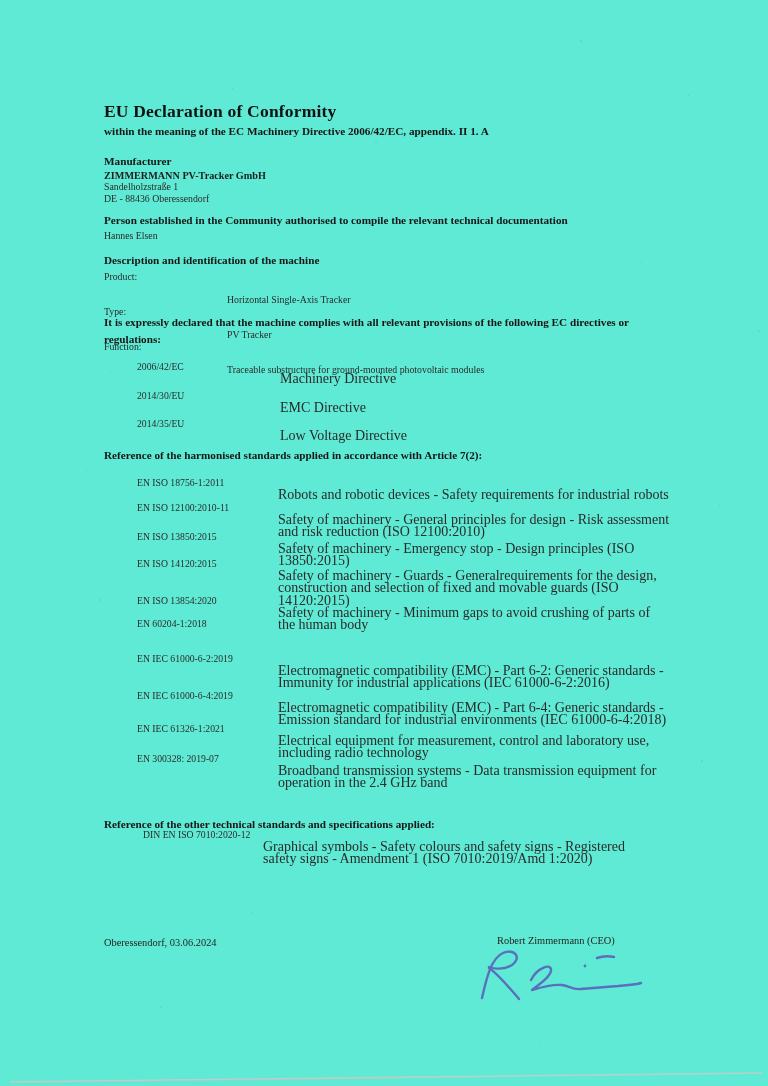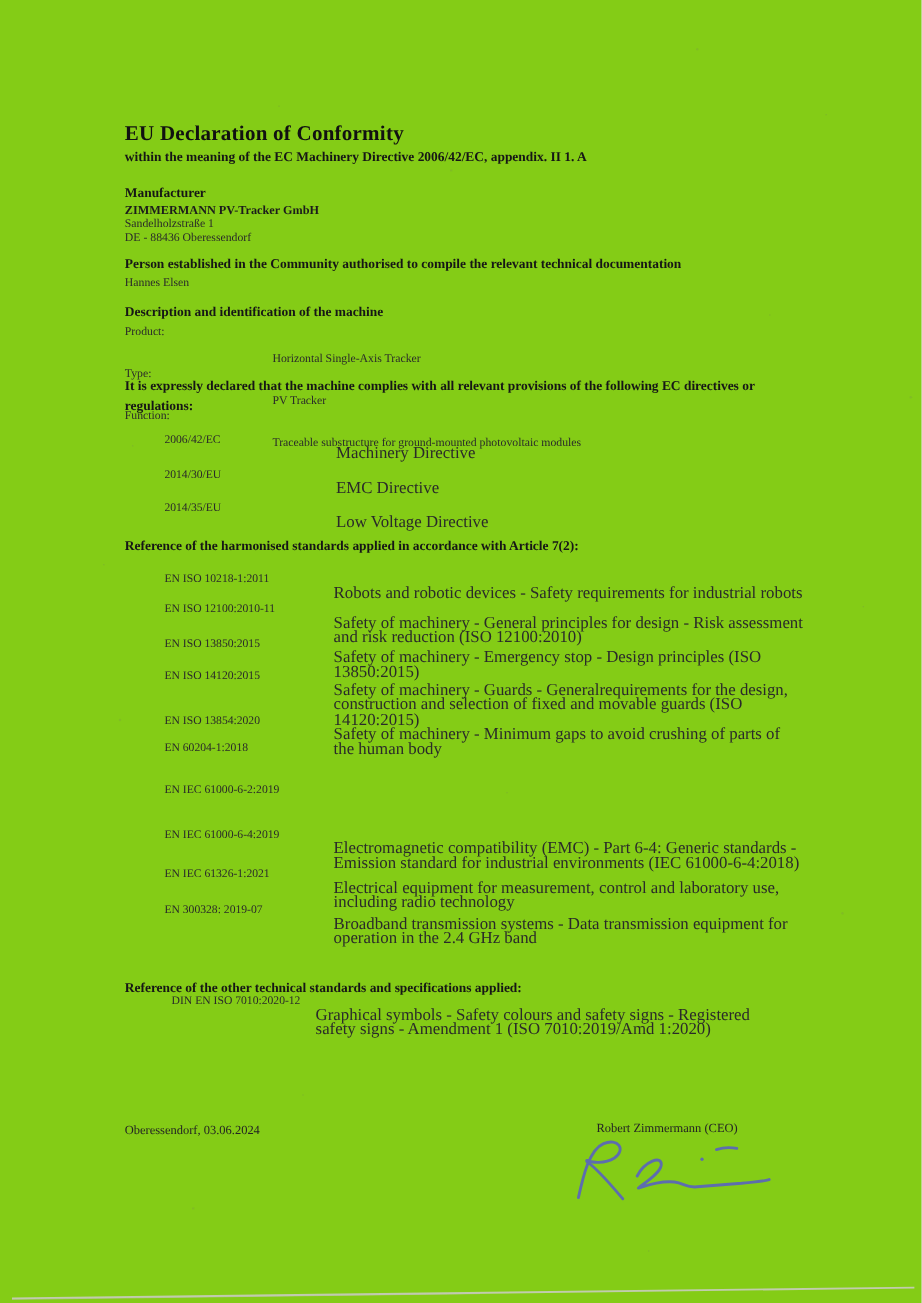--- a/index.html
+++ b/index.html
@@ -1,19 +1,19 @@
 <!DOCTYPE html>
 <html><head>
 <meta charset="utf-8">
 <style>
   html,body { margin:0; padding:0; background:#e8e8e8; }
   .page {
     position:relative;
     width:768px; height:1086px;
-    background:#84cc16;
+    background:#5eead4;
     overflow:hidden;
     font-family:"Liberation Serif", serif;
     color:#262626;
   }
   .abs { position:absolute; }
 
   
   .doc-title { font-size:17.5px; font-weight:700; color:#111; letter-spacing:0.2px; }
   .doc-subtitle { font-size:11.2px; font-weight:700; color:#161616; margin-top:3px; }
 
@@ -84,38 +84,39 @@
   <div class="std-desc" style="top:361px; left:280px;">Machinery Directive</div>
 
   <div class="std-code" style="top:390px;">2014/30/EU</div>
   <div class="std-desc" style="top:390px; left:280px;">EMC Directive</div>
 
   <div class="std-code" style="top:418px;">2014/35/EU</div>
   <div class="std-desc" style="top:418px; left:280px;">Low Voltage Directive</div>
 
   <div class="abs sec-heading" style="left:104px; top:447px; width:600px;">Reference of the harmonised standards applied in accordance with Article 7(2):</div>
 
-  <div class="std-code" style="top:477px;">EN ISO 10218-1:2011</div>
+  <div class="std-code" style="top:477px;">EN ISO 18756-1:2011</div>
   <div class="std-desc" style="top:477px;">Robots and robotic devices - Safety requirements for industrial robots</div>
 
   <div class="std-code" style="top:502px;">EN ISO 12100:2010-11</div>
   <div class="std-desc" style="top:502px;">Safety of machinery - General principles for design - Risk assessment and risk reduction (ISO 12100:2010)</div>
 
   <div class="std-code" style="top:531px;">EN ISO 13850:2015</div>
   <div class="std-desc" style="top:531px;">Safety of machinery - Emergency stop - Design principles (ISO 13850:2015)</div>
 
   <div class="std-code" style="top:558px;">EN ISO 14120:2015</div>
   <div class="std-desc" style="top:558px;">Safety of machinery - Guards - Generalrequirements for the design, construction and selection of fixed and movable guards (ISO 14120:2015)</div>
 
   <div class="std-code" style="top:595px;">EN ISO 13854:2020</div>
   <div class="std-desc" style="top:595px;">Safety of machinery - Minimum gaps to avoid crushing of parts of the human body</div>
 
   <div class="std-code" style="top:618px;">EN 60204-1:2018</div>
 
   <div class="std-code" style="top:653px;">EN IEC 61000-6-2:2019</div>
+  <div class="std-desc" style="top:653px;">Electromagnetic compatibility (EMC) - Part 6-2: Generic standards - Immunity for industrial applications (IEC 61000-6-2:2016)</div>
 
   <div class="std-code" style="top:690px;">EN IEC 61000-6-4:2019</div>
   <div class="std-desc" style="top:690px;">Electromagnetic compatibility (EMC) - Part 6-4: Generic standards - Emission standard for industrial environments (IEC 61000-6-4:2018)</div>
 
   <div class="std-code" style="top:723px;">EN IEC 61326-1:2021</div>
   <div class="std-desc" style="top:723px;">Electrical equipment for measurement, control and laboratory use, including radio technology</div>
 
   <div class="std-code" style="top:753px;">EN 300328: 2019-07</div>
   <div class="std-desc" style="top:753px;">Broadband transmission systems - Data transmission equipment for operation in the 2.4 GHz band</div>
 

